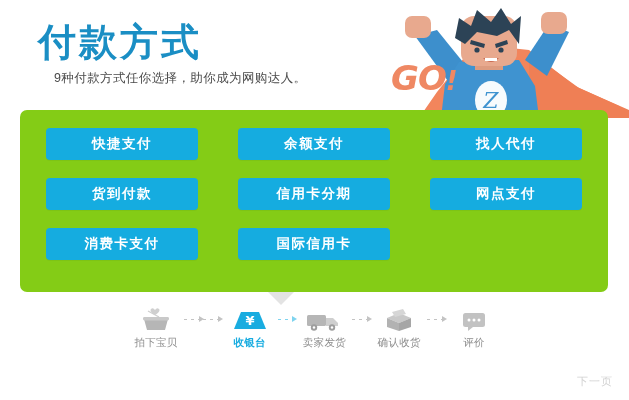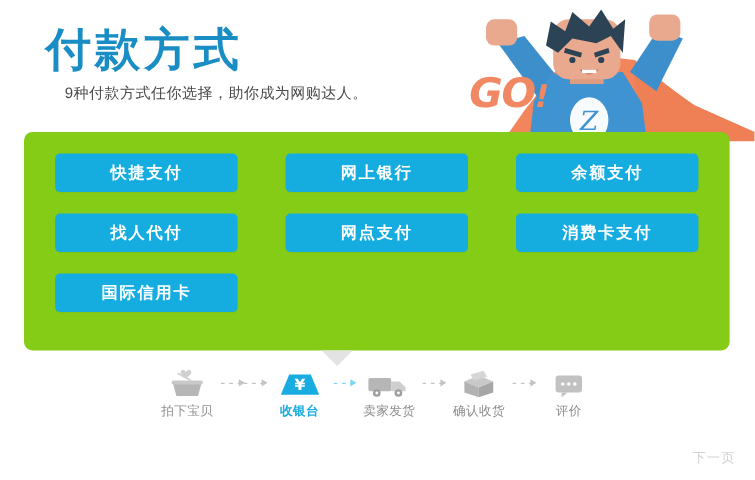--- a/index.html
+++ b/index.html
@@ -135,23 +135,24 @@
   </div>
 
   <div class="header">
     <div class="page-title">付款方式</div>
     <div class="page-subtitle">9种付款方式任你选择，助你成为网购达人。</div>
   </div>
 
   <div class="panel">
     <div class="grid">
       <div class="pay-btn">快捷支付</div>
-      <div class="pay-btn">网上银行</div>
       <div class="pay-btn">余额支付</div>
       <div class="pay-btn">找人代付</div>
+      <div class="pay-btn">货到付款</div>
+      <div class="pay-btn">信用卡分期</div>
       <div class="pay-btn">网点支付</div>
       <div class="pay-btn">消费卡支付</div>
       <div class="pay-btn">国际信用卡</div>
     </div>
   </div>
   <div class="panel-arrow"></div>
 
   <div class="steps">
 
     <div class="step">

